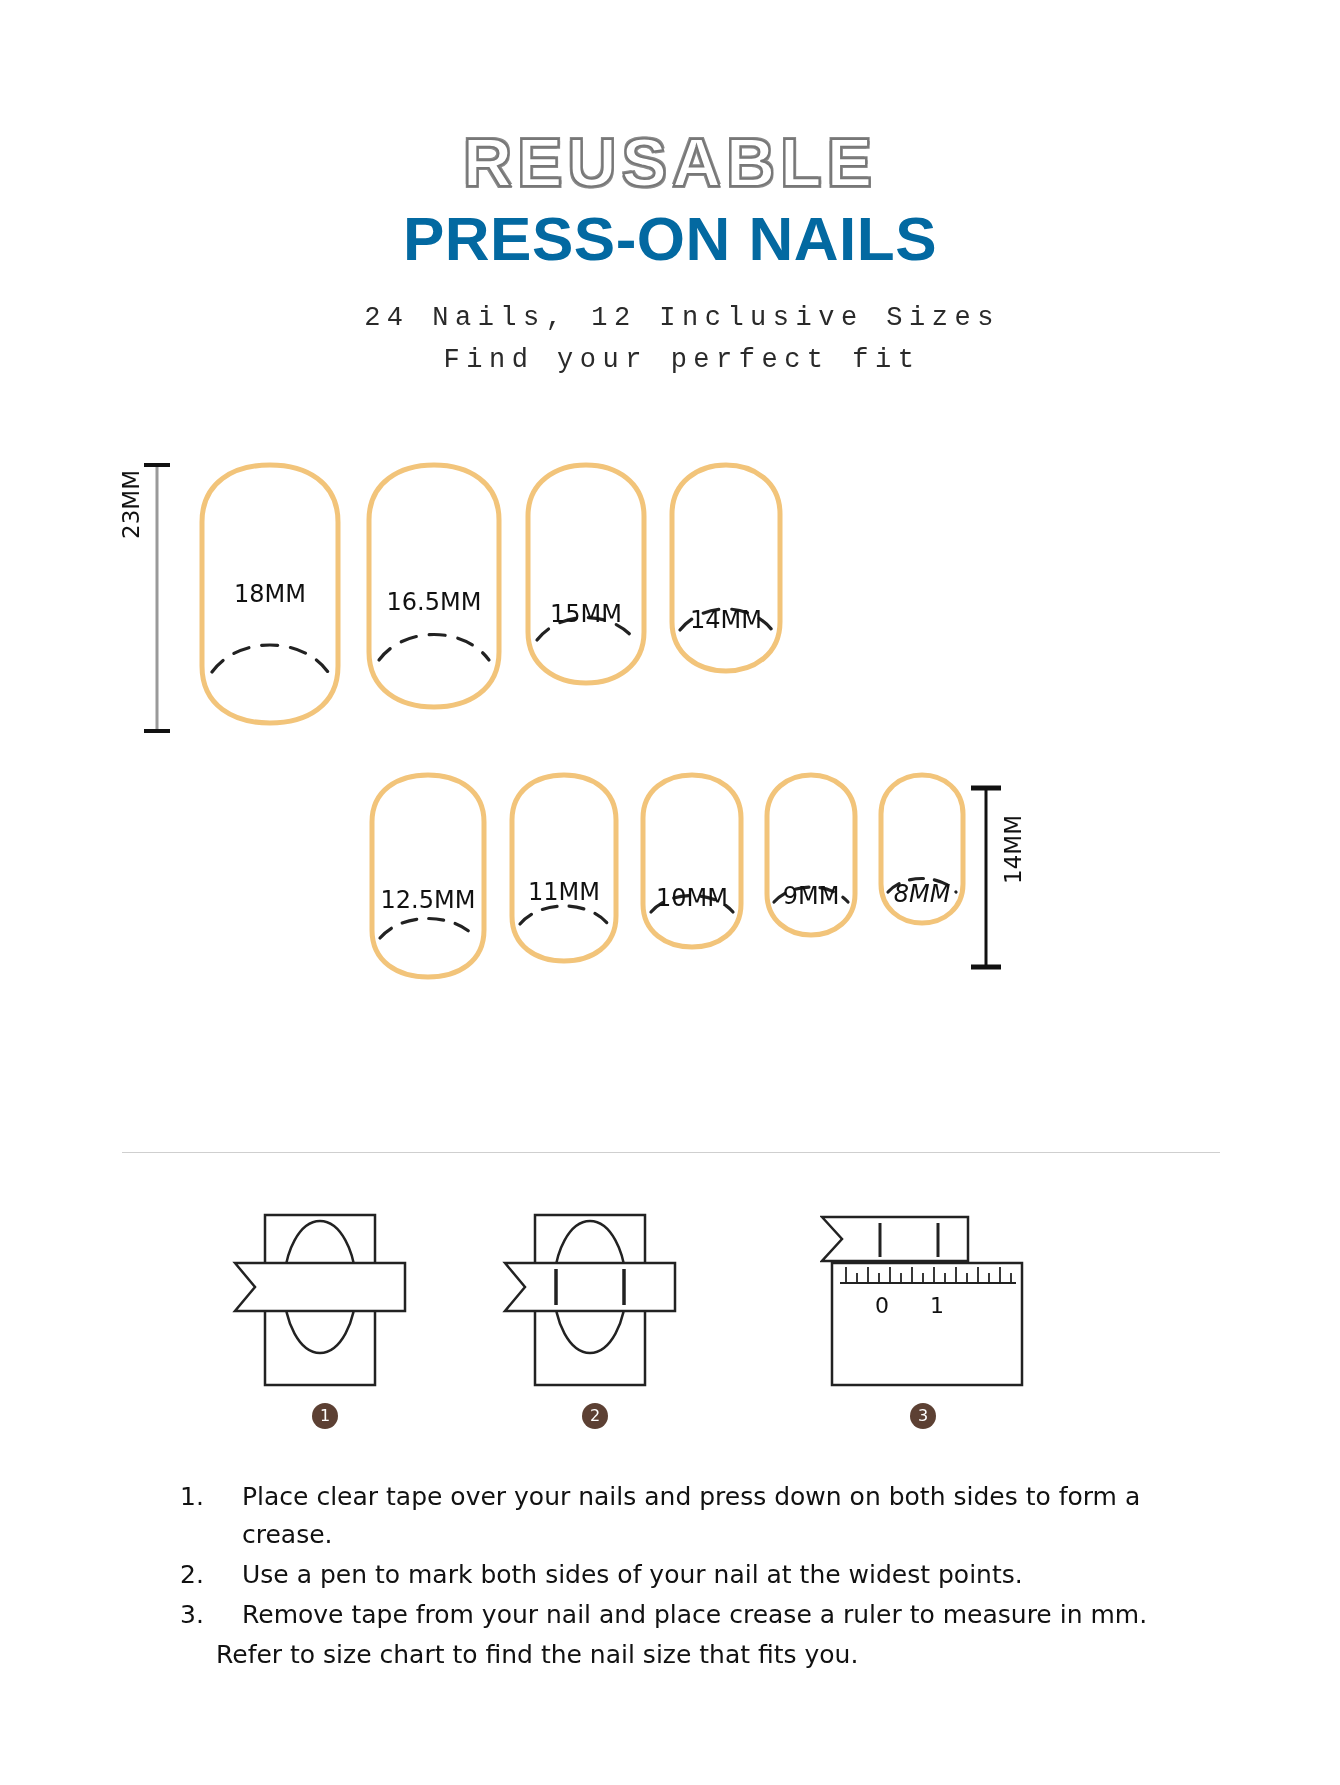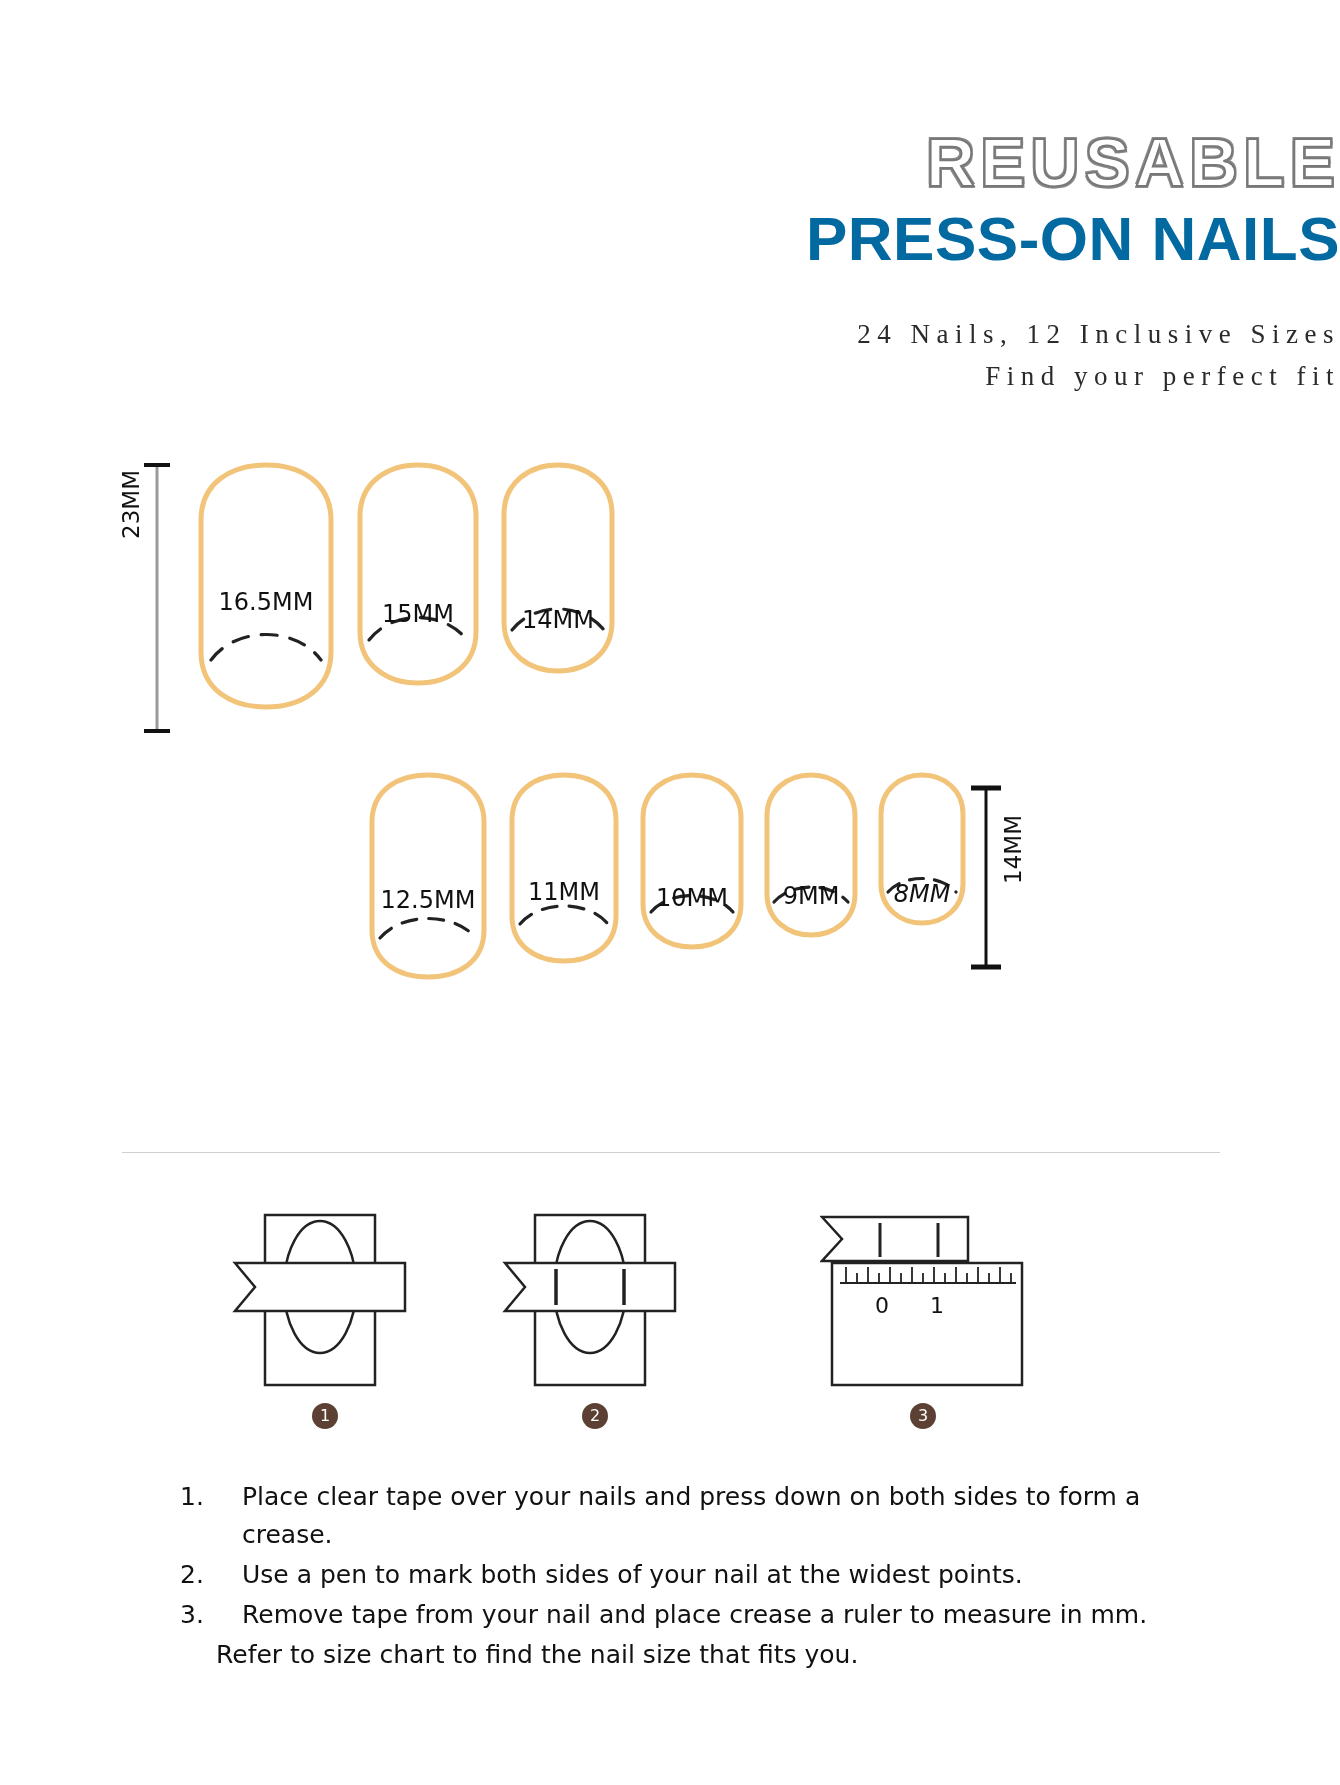--- a/index.html
+++ b/index.html
@@ -15,21 +15,21 @@
     color: #1a1a1a;
     overflow: hidden;
   }
 
   
   .header {
     position: absolute;
     top: 0;
     left: 0;
     width: 1340px;
-    text-align: right;
+    text-align: center;
   }
   .title-outline {
     margin-top: 128px;
     font-family: "Liberation Sans", sans-serif;
     font-size: 68px;
     font-weight: bold;
     letter-spacing: 5px;
     color: #ffffff;
     -webkit-text-stroke: 2px #777777;
     text-shadow:
@@ -42,22 +42,22 @@
   .title-main {
     margin-top: 12px;
     font-family: "Liberation Sans", sans-serif;
     font-size: 62px;
     font-weight: bold;
     letter-spacing: 0.5px;
     color: #0369a1;
     line-height: 1;
   }
   .subtitle {
-    margin-top: 44px;
-    font-family: Liberation Serif, serif;
+    margin-top: 28px;
+    font-family: Liberation Mono, monospace;
     font-size: 27px;
     letter-spacing: 6.5px;
     color: #2a2a2a;
     line-height: 1.55;
     padding-left: 24px;
   }
   .subtitle .line2 {
     display: block;
     letter-spacing: 6.5px;
   }
@@ -192,20 +192,27 @@
     <svg width="50" height="272">
       <line x1="37" y1="3" x2="37" y2="269" stroke="#9a9a9a" stroke-width="3"></line>
       <line x1="24" y1="3" x2="50" y2="3" stroke="#111" stroke-width="4"></line>
       <line x1="24" y1="269" x2="50" y2="269" stroke="#111" stroke-width="4"></line>
     </svg>
     <div class="vlabel" style="top:8px; left:-2px;">23MM</div>
   </div>
 
   <div class="nail-row row-top">
 
+    <div class="nail" style="width:160px;">
+      <svg width="160" height="268" viewBox="0 0 160 268">
+        <path d="M12 62 C12 22 44 5 80 5 C116 5 148 22 148 62 L148 206 C148 246 116 263 80 263 C44 263 12 246 12 206 Z" fill="none" stroke="#f2c47a" stroke-width="5"></path>
+        <path d="M22 212 C48 176 112 176 138 212" fill="none" stroke="#222" stroke-width="3.2" stroke-dasharray="16 13" stroke-linecap="round"></path>
+      </svg>
+      <div class="size-label" style="top:120px;">18MM</div>
+    </div>
 
     <div class="nail" style="width:152px;">
       <svg width="152" height="252" viewBox="0 0 152 252">
         <path d="M11 60 C11 22 42 5 76 5 C110 5 141 22 141 60 L141 192 C141 230 110 247 76 247 C42 247 11 230 11 192 Z" fill="none" stroke="#f2c47a" stroke-width="5"></path>
         <path d="M21 200 C46 166 106 166 131 200" fill="none" stroke="#222" stroke-width="3.2" stroke-dasharray="16 13" stroke-linecap="round"></path>
       </svg>
       <div class="size-label" style="top:128px;">16.5MM</div>
     </div>
 
 

